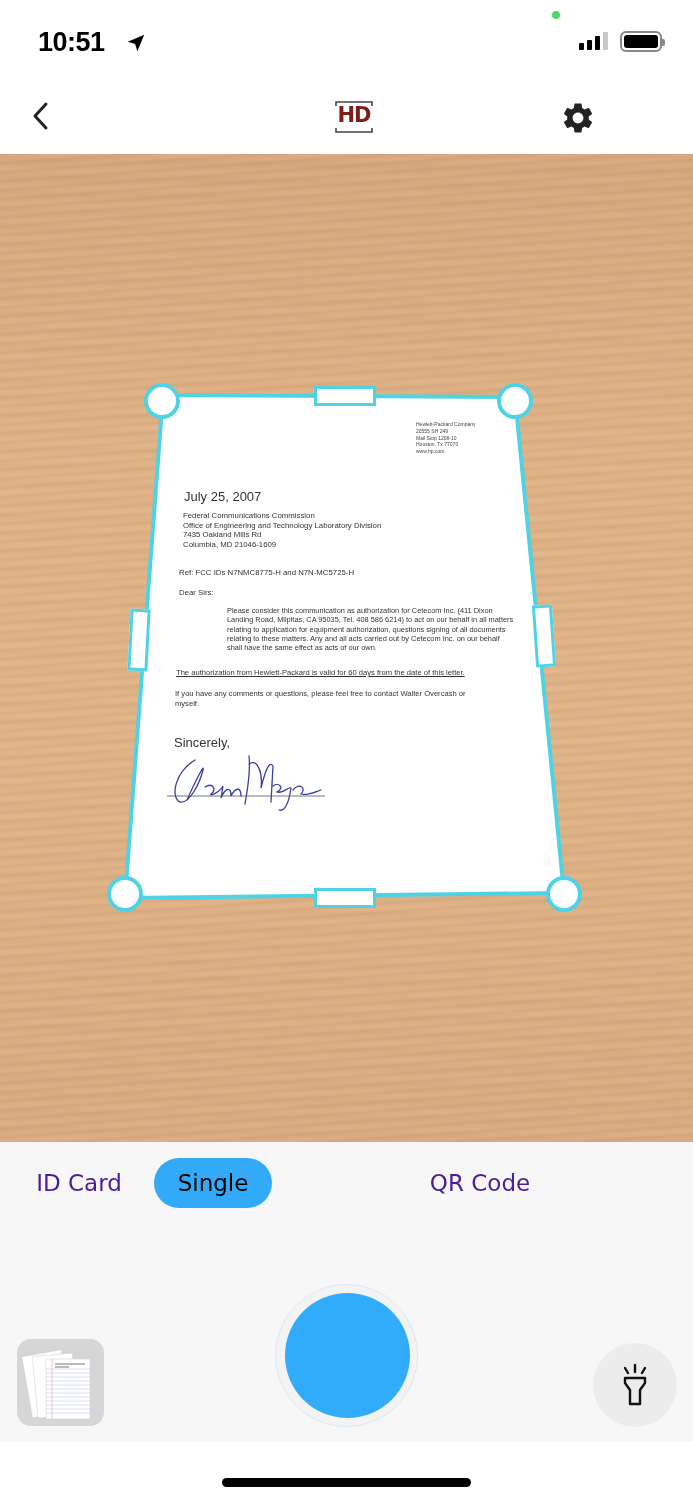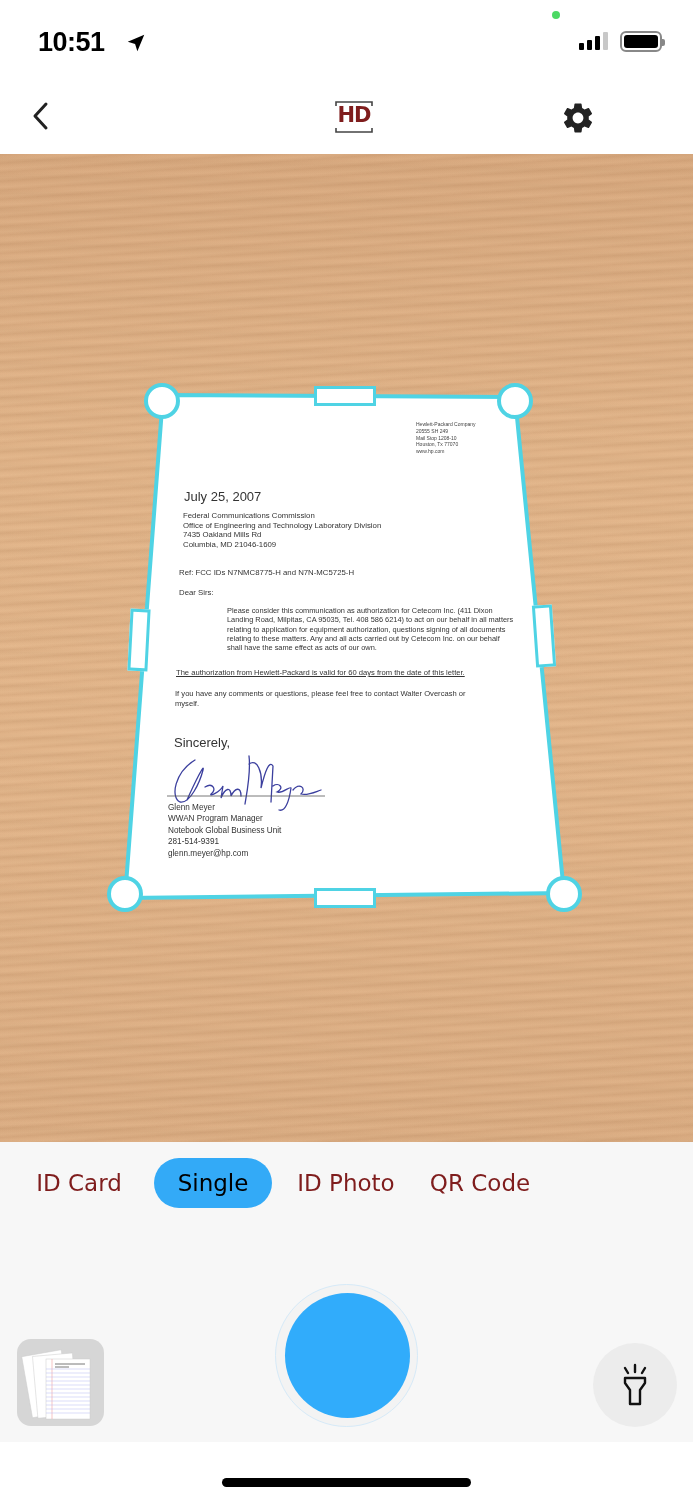--- a/index.html
+++ b/index.html
@@ -46,21 +46,21 @@
   .body3 { left: 175px; top: 535px; font-size: 7.6px; line-height: 1.3; }
   .sincerely { left: 174px; top: 581px; font-size: 13px; }
   .sig-block { left: 168px; top: 648px; font-size: 8.2px; line-height: 1.4; }
   .signature { position: absolute; left: 165px; top: 598px; }
 
   .handle-corner { position: absolute; width: 36px; height: 36px; border-radius: 50%; background: #fff; border: 4px solid #4fd3e4; cursor: grab; }
   .handle-edge { position: absolute; background: #fff; border: 3px solid #4fd3e4; cursor: grab; }
 
   
   .mode-bar { position: absolute; left: 0; top: 1142px; width: 693px; height: 82px; background: #f7f7f7; }
-  .mode-tab { position: absolute; top: 16px; height: 50px; line-height: 50px; font-size: 23px; color: #7f1d1d; font-family: "DejaVu Sans", sans-serif; cursor: pointer; text-align: center; }
+  .mode-tab { position: absolute; top: 16px; height: 50px; line-height: 50px; font-size: 23px; color: #4c1d95; font-family: "DejaVu Sans", sans-serif; cursor: pointer; text-align: center; }
   .mode-tab.active { background: #33aaf7; color: #000000; border-radius: 25px; }
 
   
   .controls { position: absolute; left: 0; top: 1224px; width: 693px; height: 218px; background: #f7f7f7; }
   .thumb { position: absolute; left: 17px; top: 115px; width: 87px; height: 87px; border-radius: 14px; background: #d6d6d6; cursor: pointer; overflow: hidden; }
   .shutter-outer { position: absolute; left: 275px; top: 60px; width: 143px; height: 143px; border-radius: 50%; background: #f3f3f3; border: 1px solid #d6eaf8; cursor: pointer; }
   .shutter-inner { position: absolute; left: 9px; top: 8px; width: 125px; height: 125px; border-radius: 50%; background: #31acfb; }
   .torch-btn { position: absolute; left: 593px; top: 119px; width: 84px; height: 84px; border-radius: 50%; background: #ececec; cursor: pointer; }
 
   .home-area { position: absolute; left: 0; top: 1442px; width: 693px; height: 58px; background: #fff; }
@@ -140,42 +140,34 @@
   <div class="letter body2">The authorization from Hewlett-Packard is valid for 60 days from the date of this letter.</div>
   <div class="letter body3">
     <p>If you have any comments or questions, please feel free to contact Walter Overcash or</p>
     <p>myself.</p>
   </div>
   <div class="letter sincerely">Sincerely,</div>
   <svg class="signature" width="165" height="60" viewBox="0 0 165 60">
     <path d="M30 8 C10 20 5 45 15 50 C25 52 35 30 38 18 C40 10 30 30 22 48 M40 35 C48 30 52 38 46 42 C44 45 55 40 58 34 L56 46 C60 36 66 34 66 44 C70 36 76 34 76 44 M84 4 C86 20 82 40 80 52 M84 12 C92 6 98 20 96 36 C100 20 104 8 108 14 L106 50 M108 34 C114 30 120 36 112 40 C118 42 124 34 126 36 C124 50 120 60 114 58 M128 38 C134 30 142 36 136 42 C142 44 150 40 156 38" stroke="#3b3f9e" stroke-width="1.3" fill="none" stroke-linecap="round"></path>
     <line x1="2" y1="44" x2="160" y2="44" stroke="#555" stroke-width="0.8"></line>
   </svg>
-  <div class="letter sig-block">
-    <p>Glenn Meyer</p>
-    <p>WWAN Program Manager</p>
-    <p>Notebook Global Business Unit</p>
-    <p>281-514-9391</p>
-    <p>glenn.meyer@hp.com</p>
-  </div>
 
   <div class="handle-corner" style="left:144px; top:229px;"></div>
   <div class="handle-corner" style="left:497px; top:229px;"></div>
   <div class="handle-corner" style="left:546px; top:722px;"></div>
   <div class="handle-corner" style="left:107px; top:722px;"></div>
   <div class="handle-edge" style="left:314px; top:232px; width:62px; height:20px;"></div>
   <div class="handle-edge" style="left:314px; top:734px; width:62px; height:20px;"></div>
   <div class="handle-edge" style="left:129px; top:455px; width:20px; height:62px; transform:rotate(3deg);"></div>
   <div class="handle-edge" style="left:534px; top:451px; width:20px; height:62px; transform:rotate(-4deg);"></div>
 </div>
 
 <div class="mode-bar">
   <div class="mode-tab" style="left:28px; width:102px;">ID Card</div>
   <div class="mode-tab active" style="left:154px; width:118px;">Single</div>
-  <div class="mode-tab" style="left:292px; width:108px;">ID Photo</div>
   <div class="mode-tab" style="left:422px; width:116px;">QR Code</div>
 </div>
 
 <div class="controls">
   <div class="thumb">
     <svg width="87" height="87" viewBox="0 0 87 87">
       <g transform="rotate(-10 40 45)">
         <rect x="10" y="12" width="40" height="62" fill="#fff" stroke="#ccc" stroke-width="0.5"></rect>
       </g>
       <g transform="rotate(-5 45 45)">

